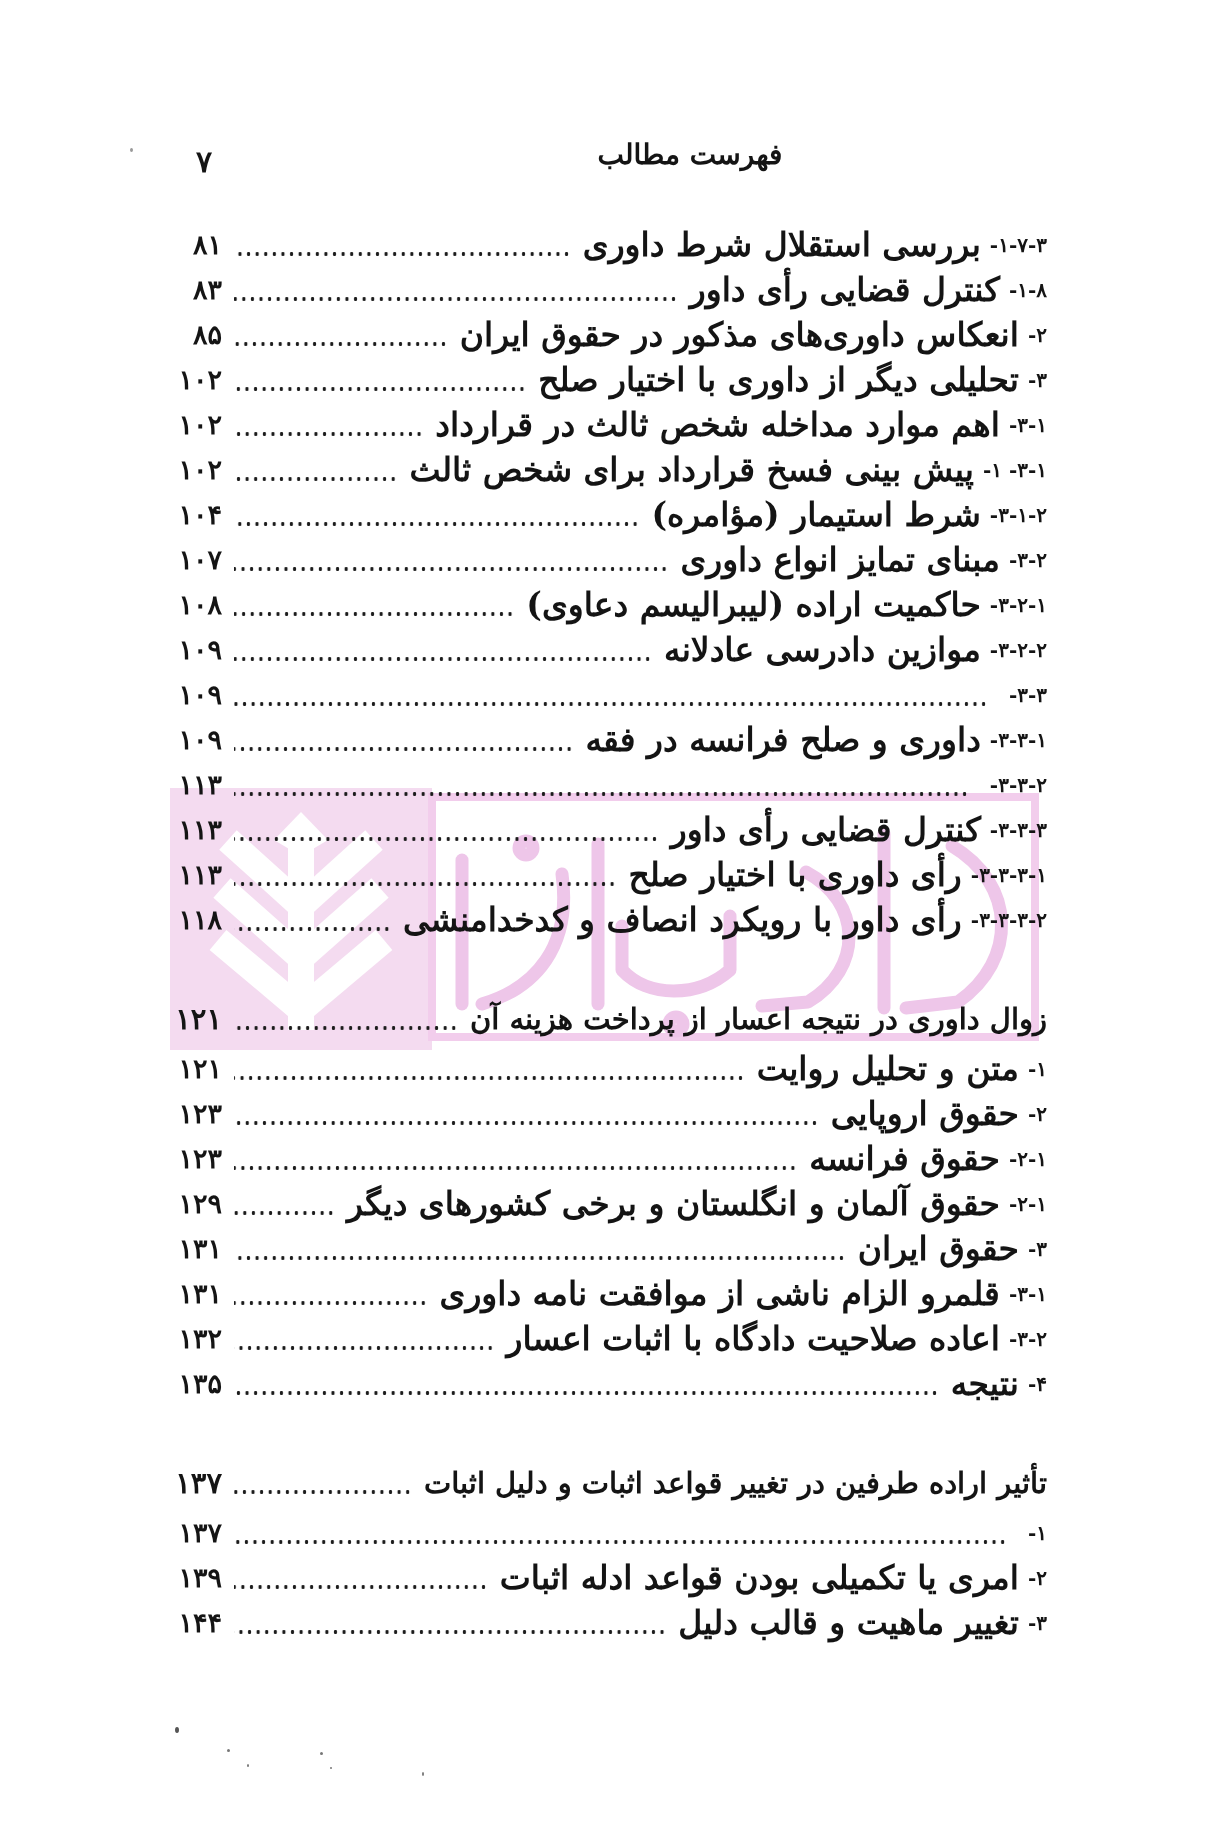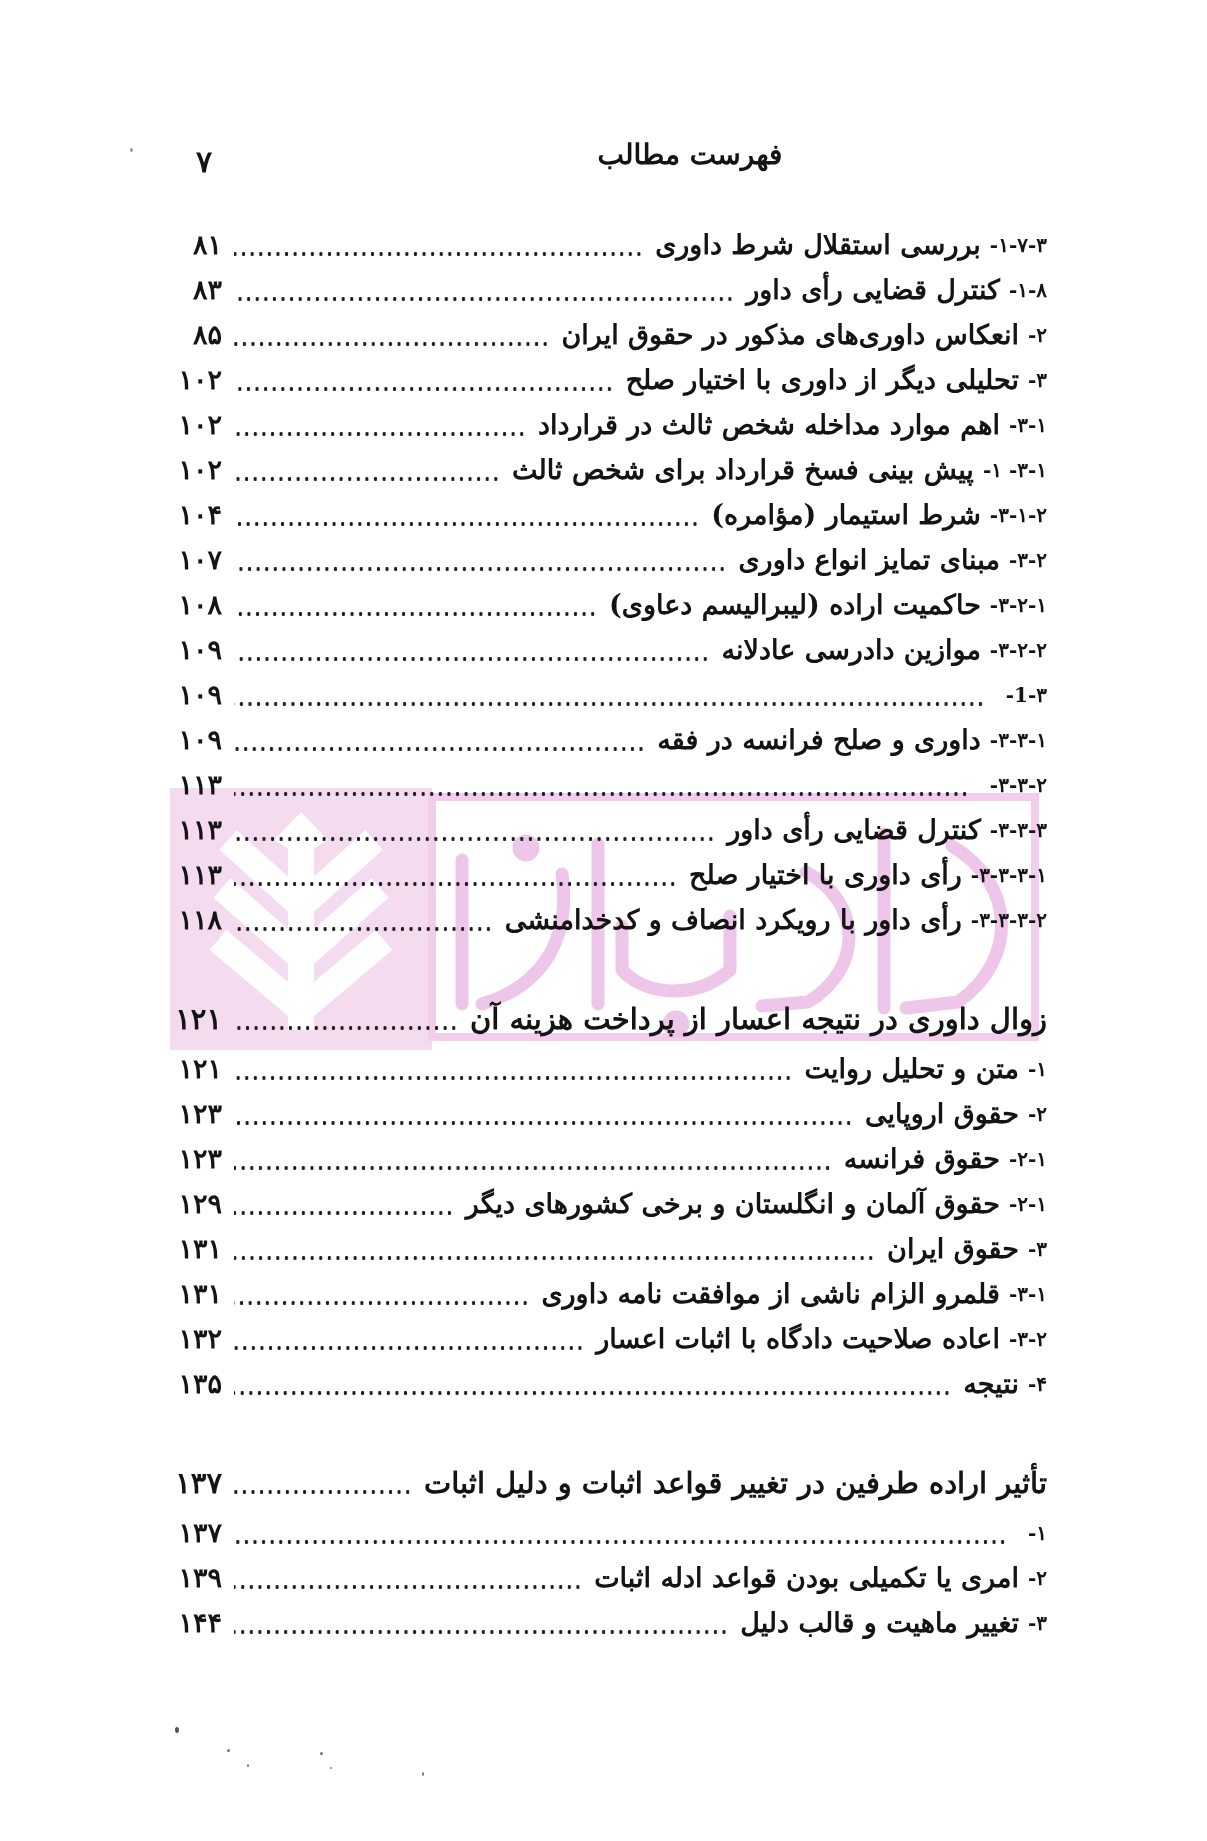--- a/index.html
+++ b/index.html
@@ -29,21 +29,21 @@
     position:absolute;top:222px;right:160px;left:150px;z-index:1;
   }
   .toc-row{
     display:flex;flex-direction:row;align-items:center;
     height:45px;direction:rtl;
   }
   .toc-row .num{
     font-size:20px;font-weight:600;white-space:nowrap;margin-left:9px;
   }
   .toc-row .title{
-    font-size:27px;font-weight:600;white-space:nowrap;
+    font-size:33px;font-weight:600;white-space:nowrap;
   }
   .toc-row .dots{
     flex:1;height:6px;margin:0 12px;align-self:center;
     transform:translateY(9px);
     background-image:radial-gradient(circle,#1c1c1c 1.7px,transparent 2px);
     background-size:8.6px 6px;background-repeat:repeat-x;background-position:right center;
     min-width:20px;
   }
   .toc-row .pg{
     font-size:27px;font-weight:600;white-space:nowrap;
@@ -153,21 +153,21 @@
     <span class="dots"></span>
     <span class="pg">۱۰۸</span>
   </div>
     <div class="toc-row">
     <span class="num">۳-۲-۲-</span>
     <span class="title">موازین دادرسی عادلانه</span>
     <span class="dots"></span>
     <span class="pg">۱۰۹</span>
   </div>
     <div class="toc-row">
-    <span class="num">1-۳-</span>
+    <span class="num">۳-۳-</span>
     <span class="dots"></span>
     <span class="pg">۱۰۹</span>
   </div>
     <div class="toc-row">
     <span class="num">۳-۳-۱-</span>
     <span class="title">داوری و صلح فرانسه در فقه</span>
     <span class="dots"></span>
     <span class="pg">۱۰۹</span>
   </div>
     <div class="toc-row">

